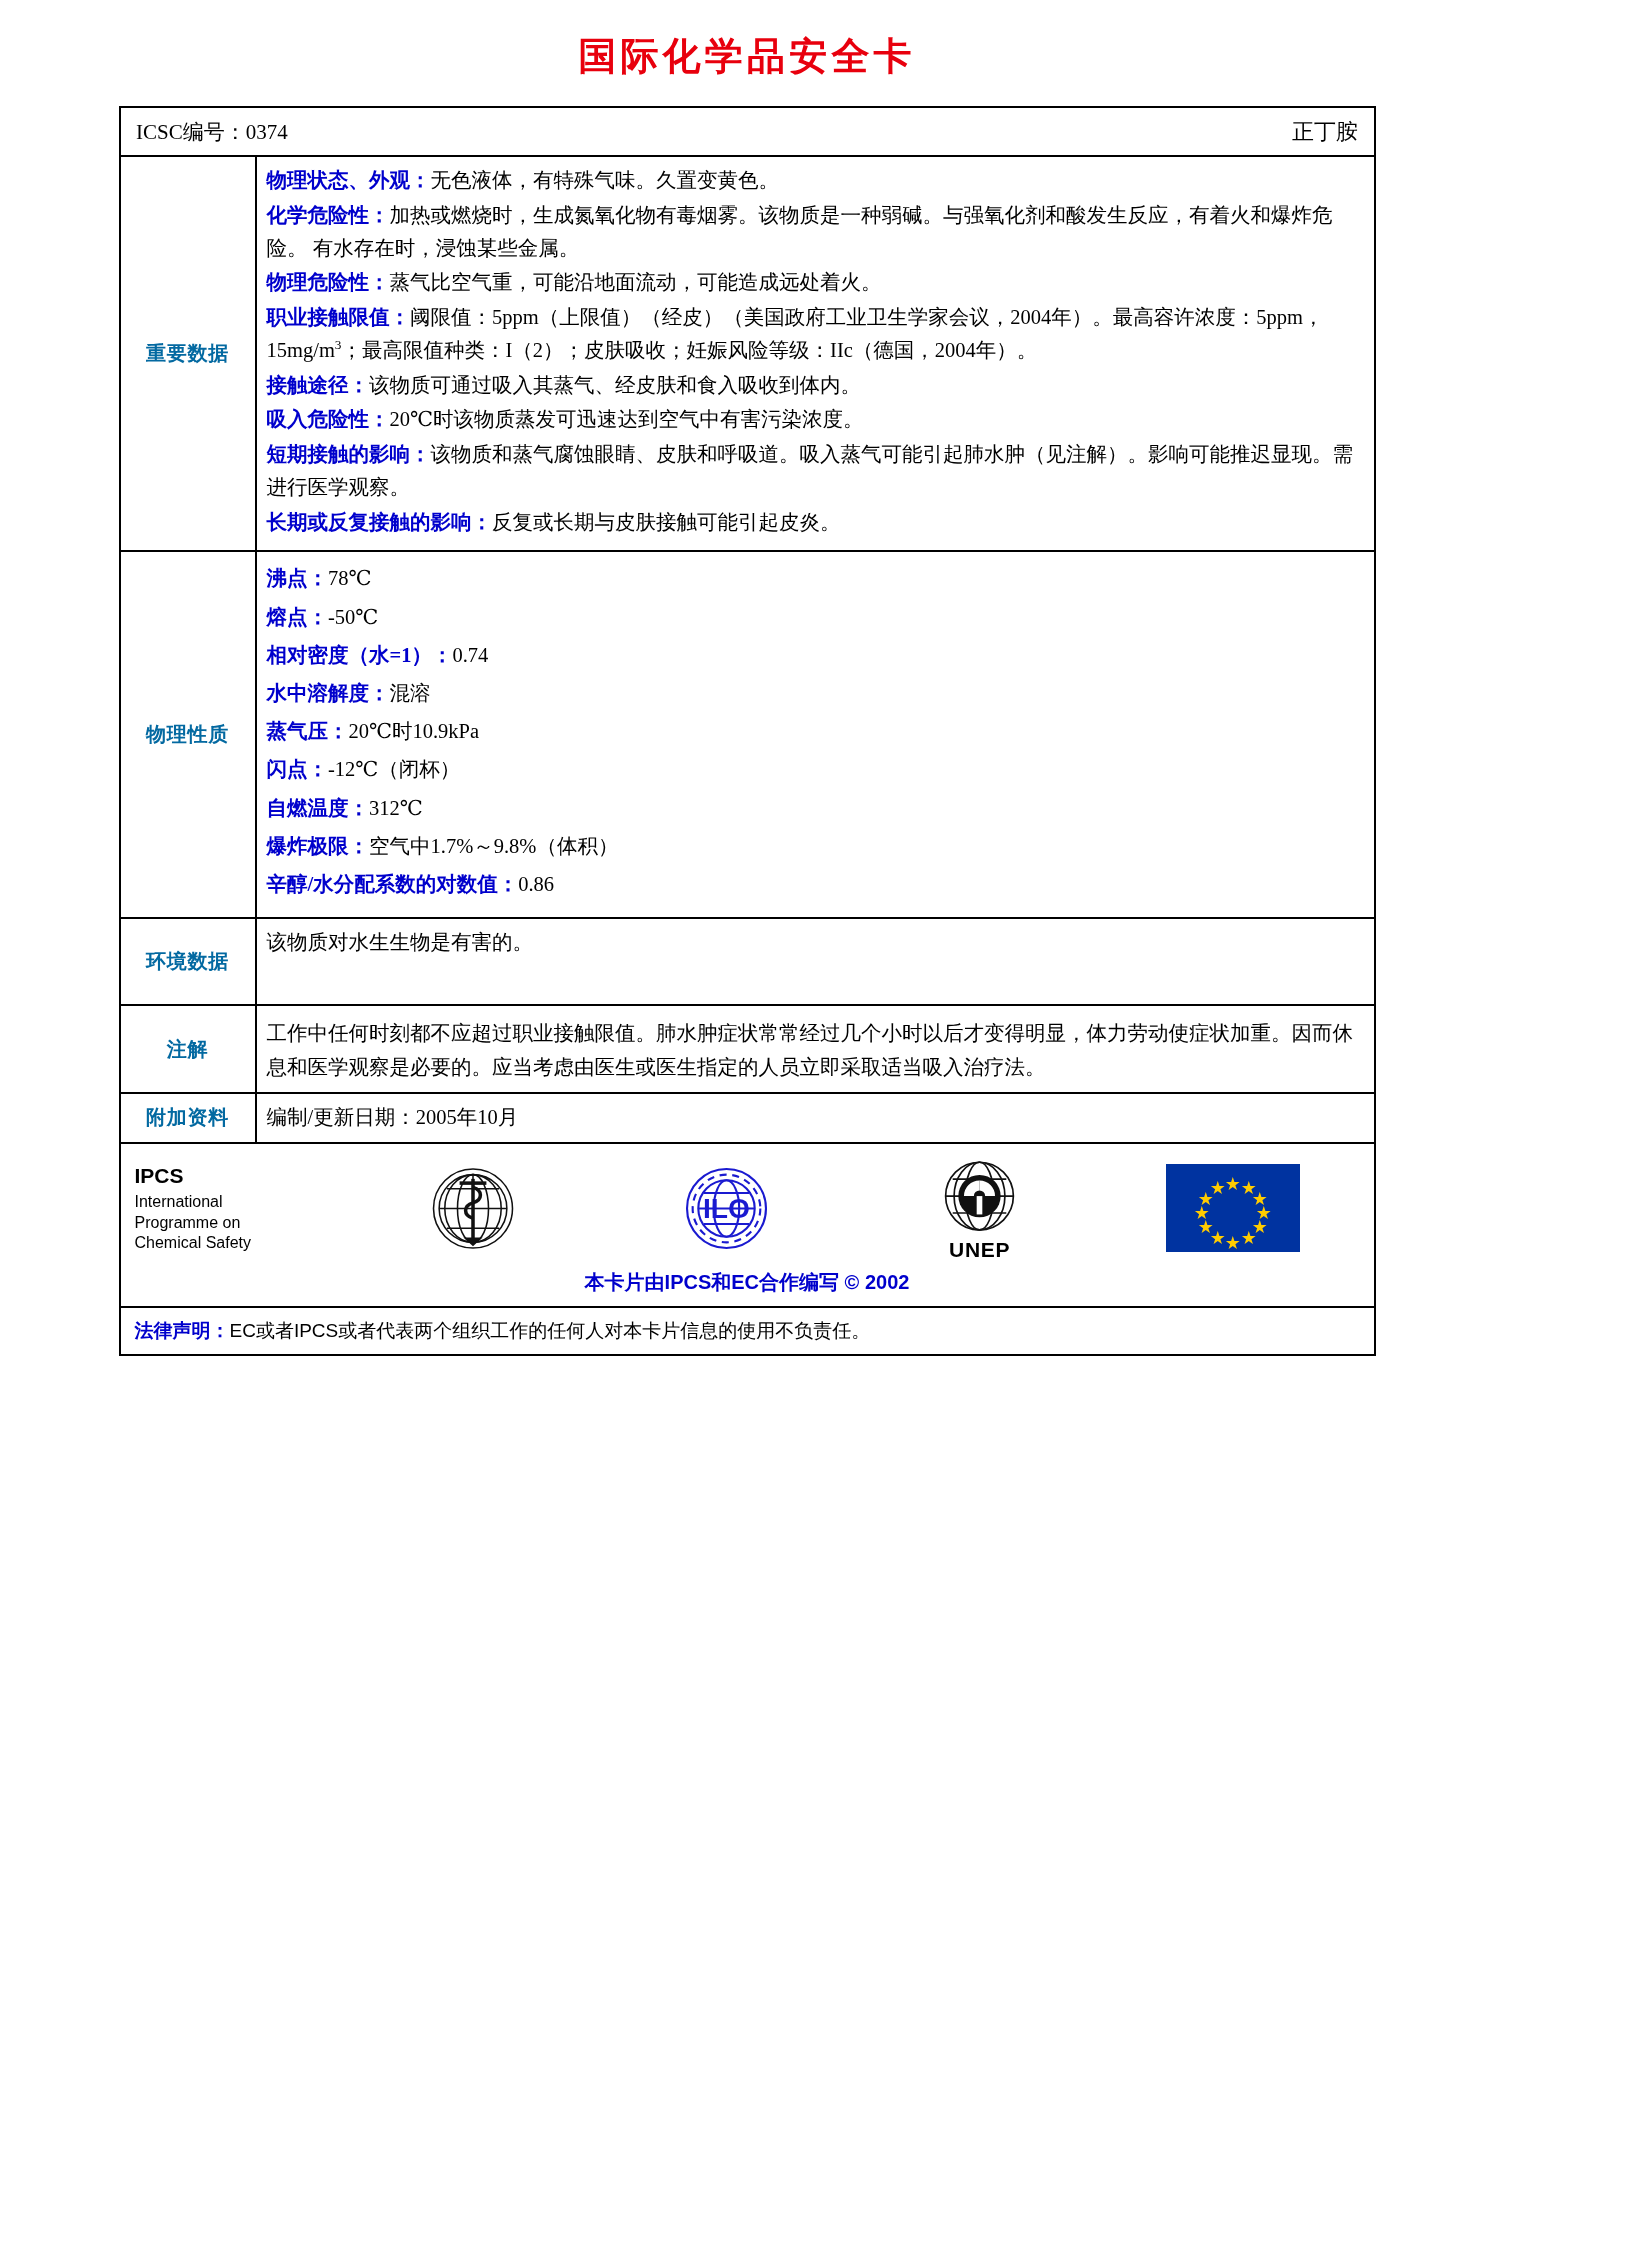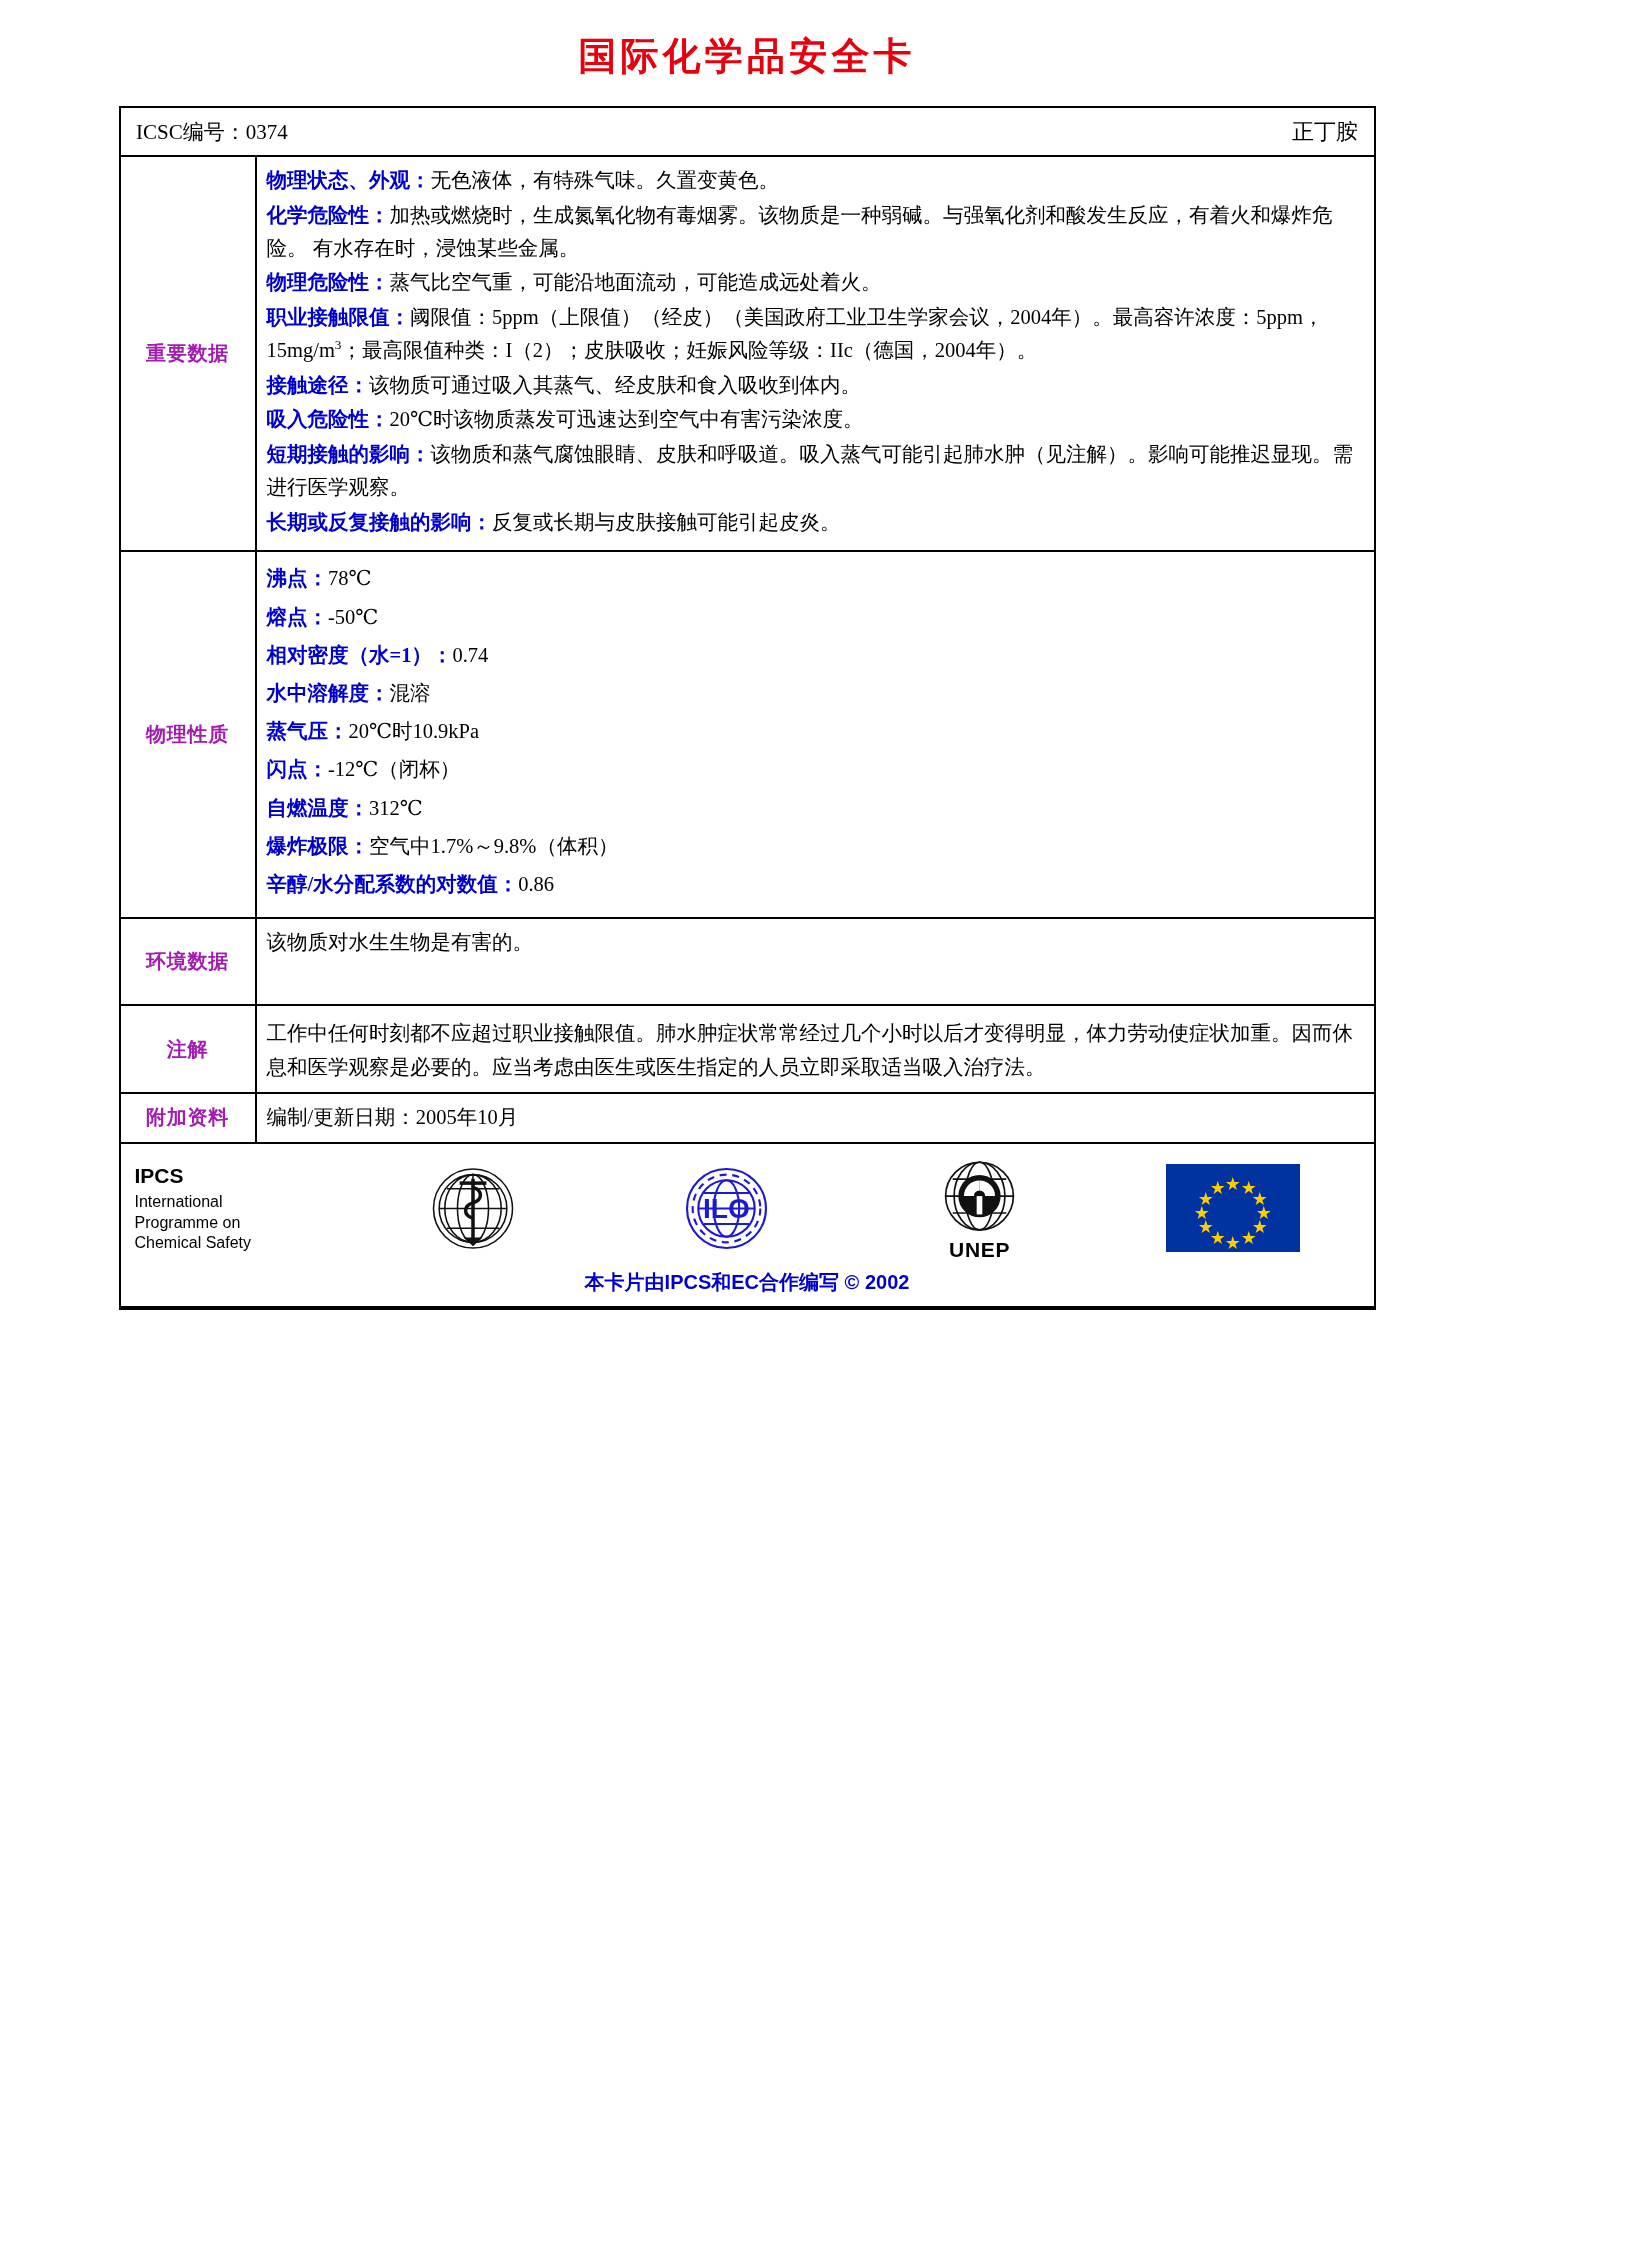--- a/index.html
+++ b/index.html
@@ -44,21 +44,21 @@
   }
   .label-cell {
     width: 136px;
     flex: 0 0 136px;
     border-right: 2.1px solid #000;
     box-sizing: border-box;
     display: flex;
     align-items: center;
     justify-content: center;
     text-align: center;
-    color: #a21caf;
+    color: #0369a1;
     font-size: 20px;
     font-weight: bold;
     letter-spacing: 0.7px;
     padding: 4.2px 2.8px;
   }
   .content-cell {
     flex: 1 1 auto;
     box-sizing: border-box;
     padding: 7px 10px 10px 10px;
     font-size: 20.5px;
@@ -316,16 +316,19 @@
             <div class="eu-star" style="left:28px; top:41px;">★</div>
             <div class="eu-star" style="left:32px; top:27px;">★</div>
             <div class="eu-star" style="left:44px; top:15.5px;">★</div>
           </div>
         </div>
       </div>
 
       <div class="credit">本卡片由IPCS和EC合作编写 © 2002</div>
     </div>
 
+    <div class="legal">
+      <span class="k">法律声明：</span><span>EC或者IPCS或者代表两个组织工作的任何人对本卡片信息的使用不负责任。</span>
+    </div>
 
   </div>
 </div>
 
 
 </body></html>

